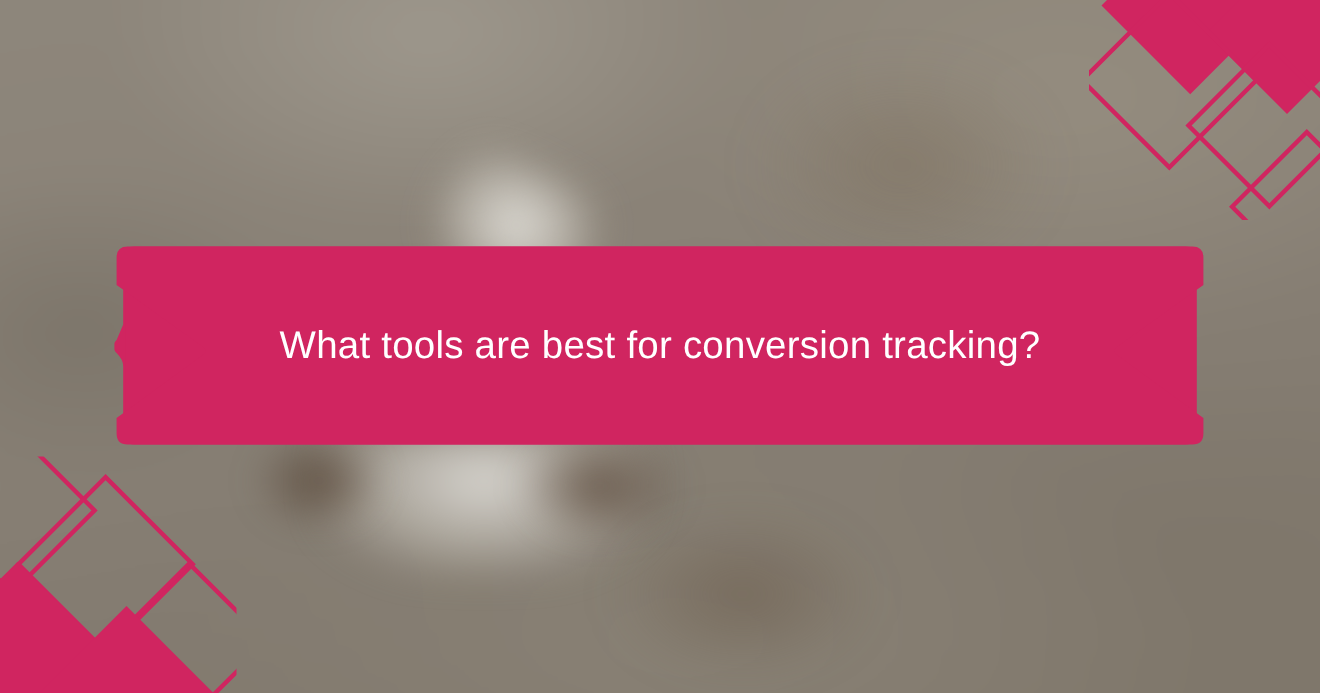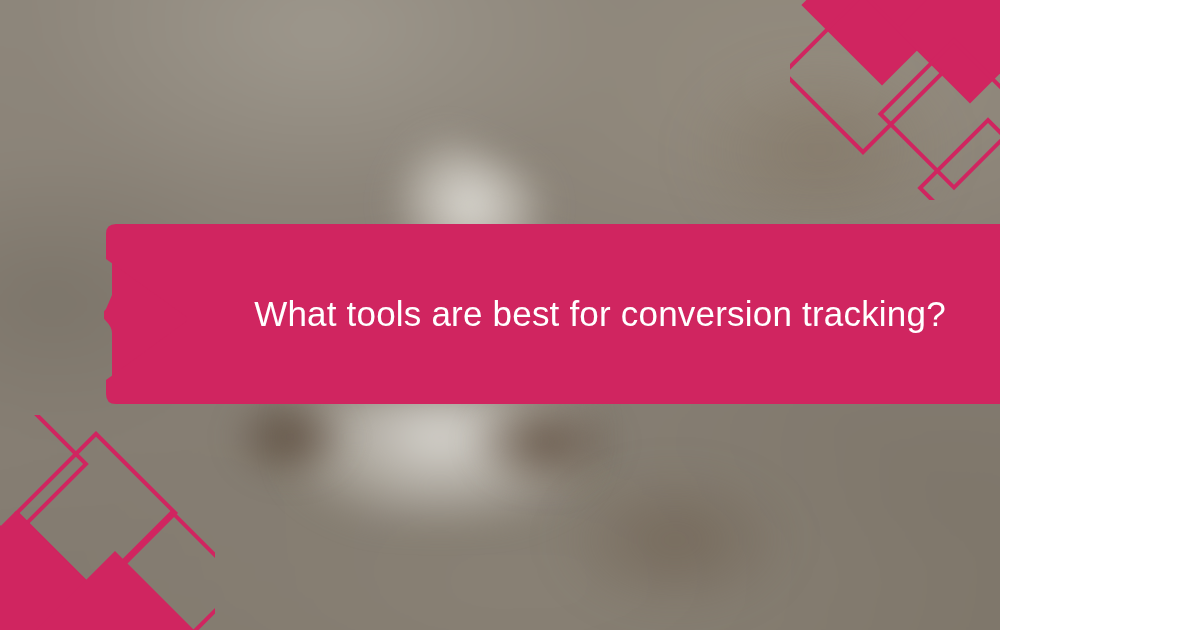--- a/index.html
+++ b/index.html
@@ -7,21 +7,21 @@
     margin: 0;
     padding: 0;
     background: #ffffff;
   }
   body {
     font-family: "Liberation Sans", "DejaVu Sans", sans-serif;
   }
 
   #canvas {
     position: relative;
-    width: 1000px;
+    width: 1200px;
     height: 630px;
     overflow: hidden;
     background: #d946ef;
   }
 
   
   .bg-layer {
     position: absolute;
     inset: 0;
     overflow: hidden;

